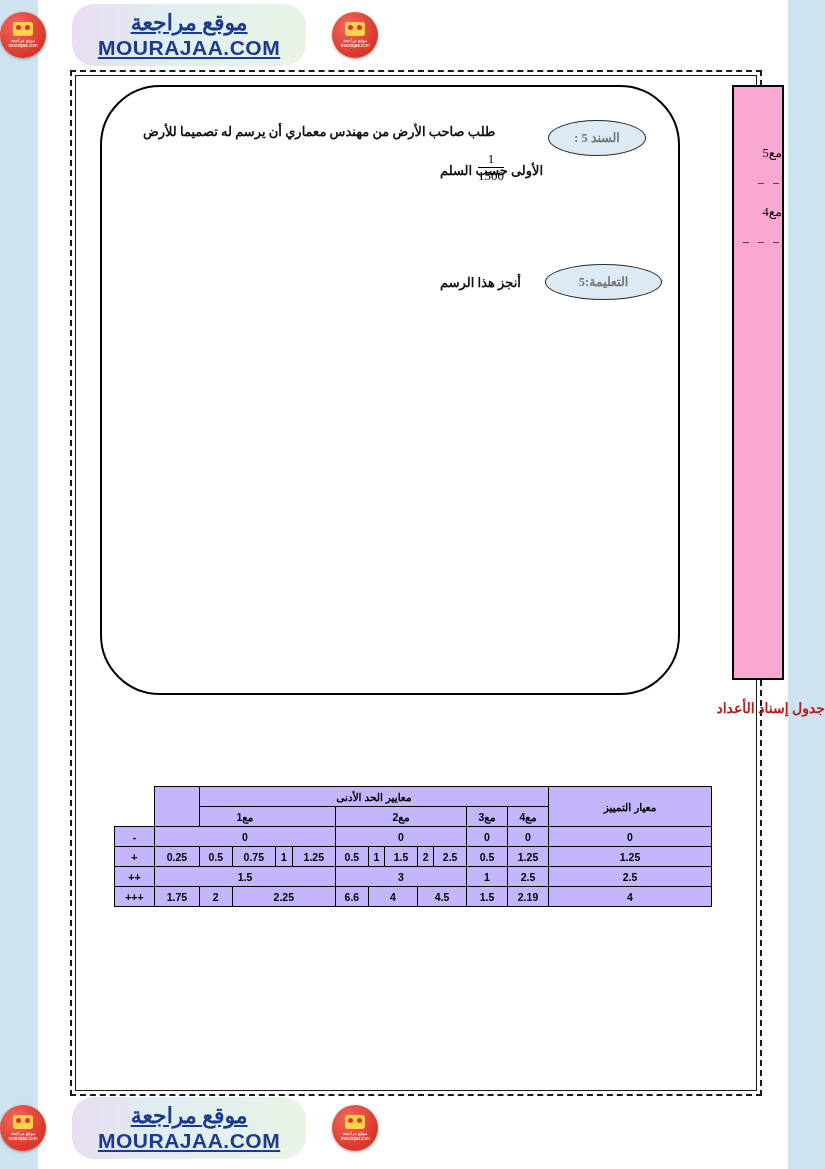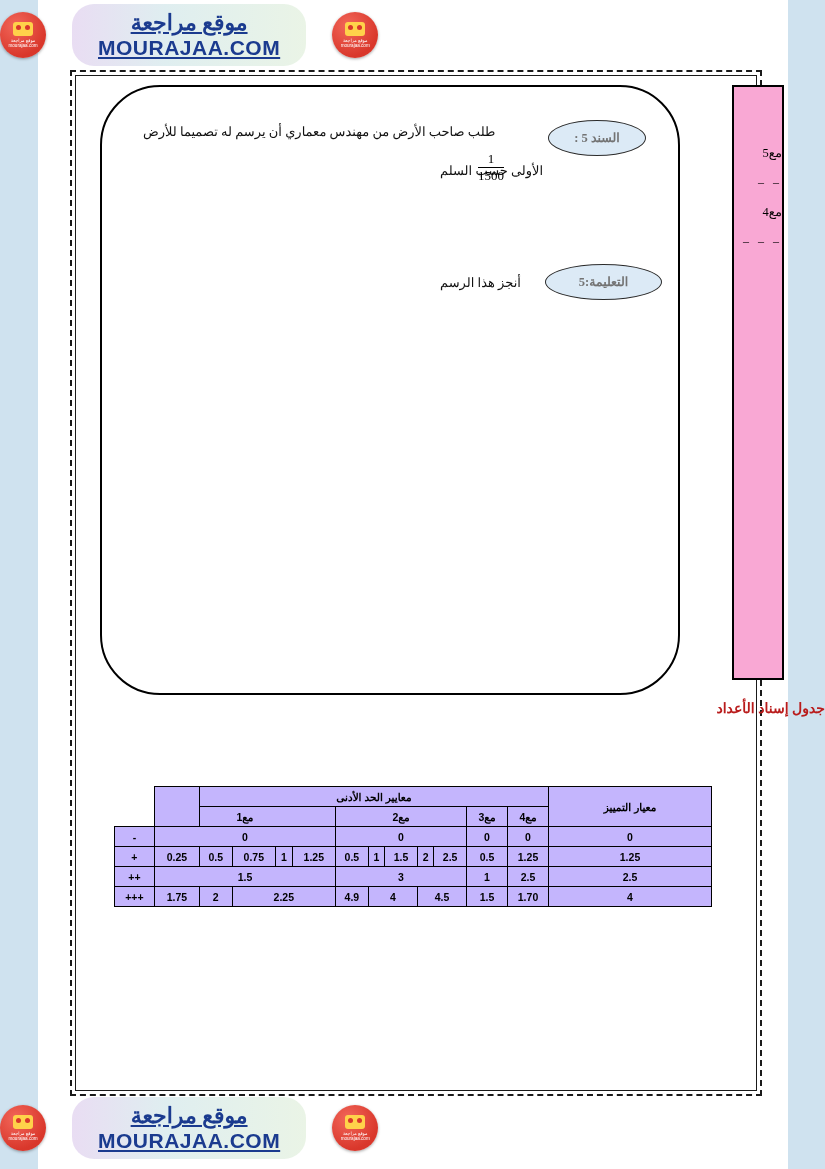--- a/index.html
+++ b/index.html
@@ -137,20 +137,21 @@
   #sanad-5{left:548px;top:120px;width:96px;height:34px;}
   #taalima-5{left:545px;top:264px;width:115px;height:34px;}
 
   .txt{
     position:absolute;
     font-size:13px;
     color:#111;
     z-index:13;
     direction:rtl;
     white-space:nowrap;
+    font-weight:bold;
   }
   #sanad-text{left:143px;top:124px;}
   #scale-text{left:440px;top:163px;}
   #instr-text{left:440px;top:275px;}
 
   .fraction{
     position:absolute;
     left:478px;top:152px;
     text-align:center;
     font-size:13px;
@@ -292,25 +293,25 @@
         <td>2.5</td>
         <td>2.5</td>
         <td>1</td>
         <td colspan="5">3</td>
         <td colspan="5">1.5</td>
         <td>++</td>
       </tr>
 
       <tr>
         <td>4</td>
-        <td>1.70</td>
+        <td>2.19</td>
         <td>1.5</td>
         <td colspan="2">4.5</td>
         <td colspan="2">4</td>
-        <td>4.9</td>
+        <td>6.6</td>
         <td colspan="3">2.25</td>
         <td>2</td>
         <td>1.75</td>
         <td>+++</td>
       </tr>
     </tbody>
   </table>
 </div>
 
 <div class="banner bottom">

